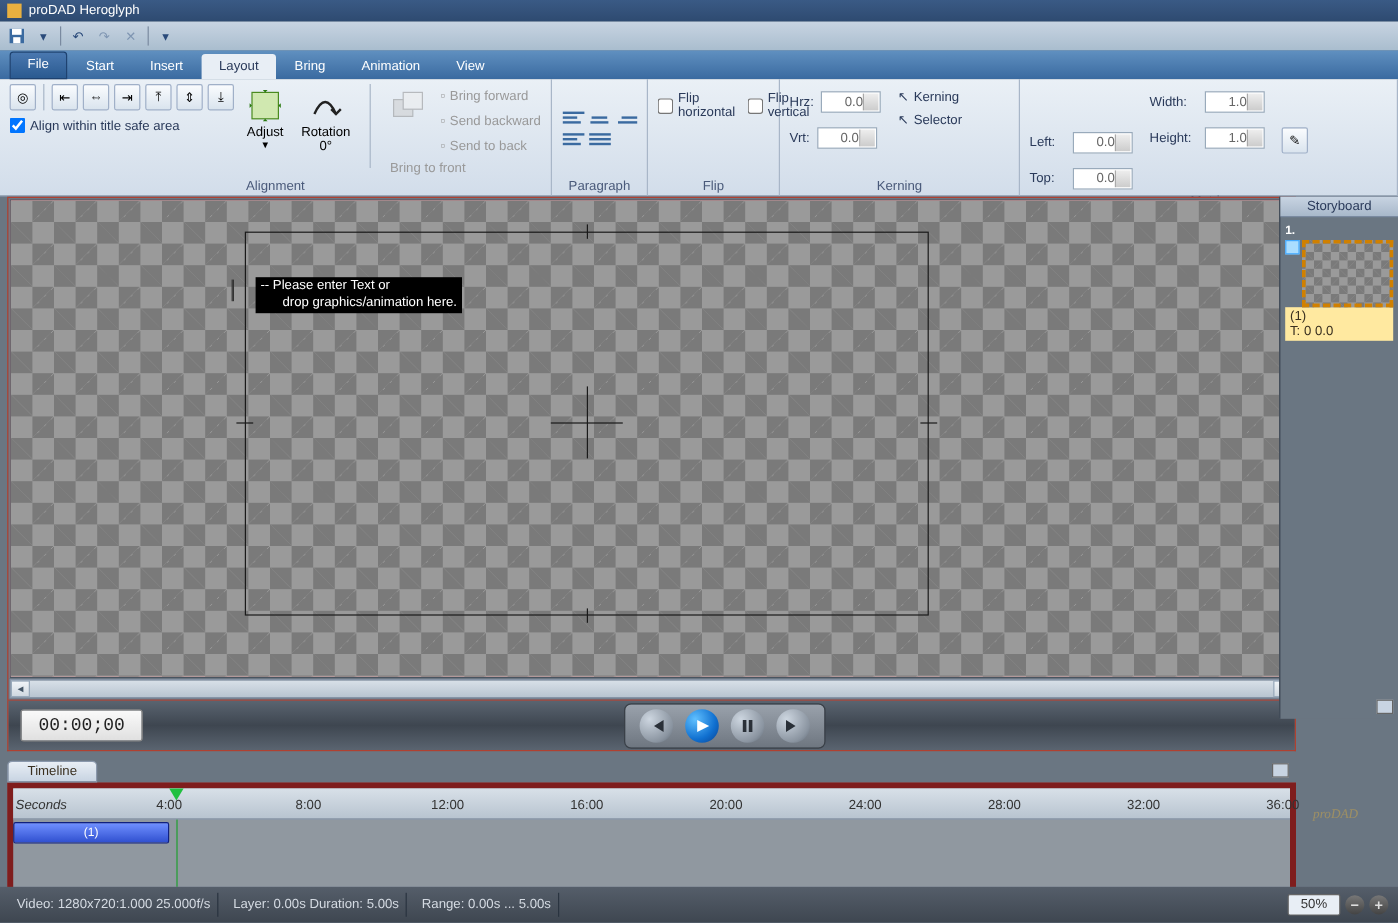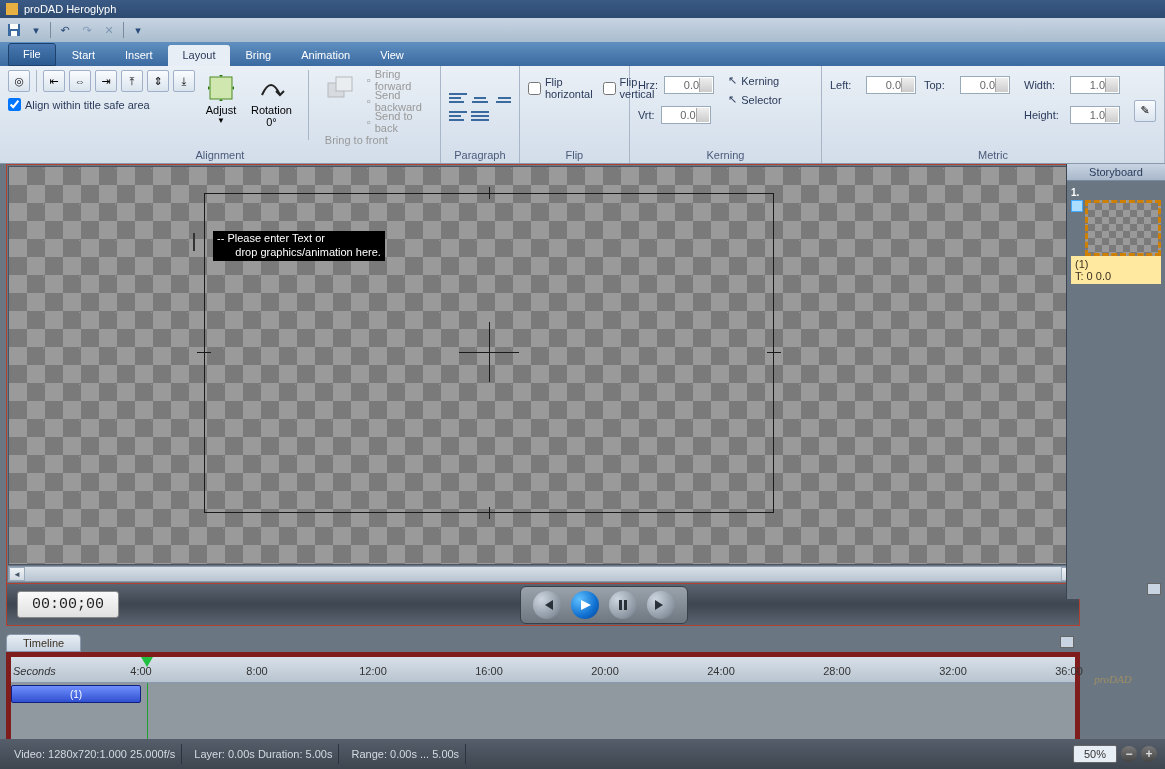--- a/index.html
+++ b/index.html
@@ -260,21 +260,21 @@
             <span>↖</span>
             <span>Selector</span>
           </label>
       </div>
     </div>
     <div class="group-label">Kerning</div>
   </div>
 
   <div class="group" style="flex:1;">
     <div class="group-top" style="gap:14px;padding-top:4px;">
-      <div style="display:flex;flex-direction:row;gap:8px;">
+      <div style="display:flex;flex-direction:column;gap:8px;margin-top:34px;">
         <div class="field-row">
             <span style="width:30px;">Left:</span>
             <div class="spinner">0.0</div>
           </div>
         <div class="field-row">
             <span style="width:30px;">Top:</span>
             <div class="spinner">0.0</div>
           </div>
       </div>
       <div style="display:flex;flex-direction:column;gap:8px;">

